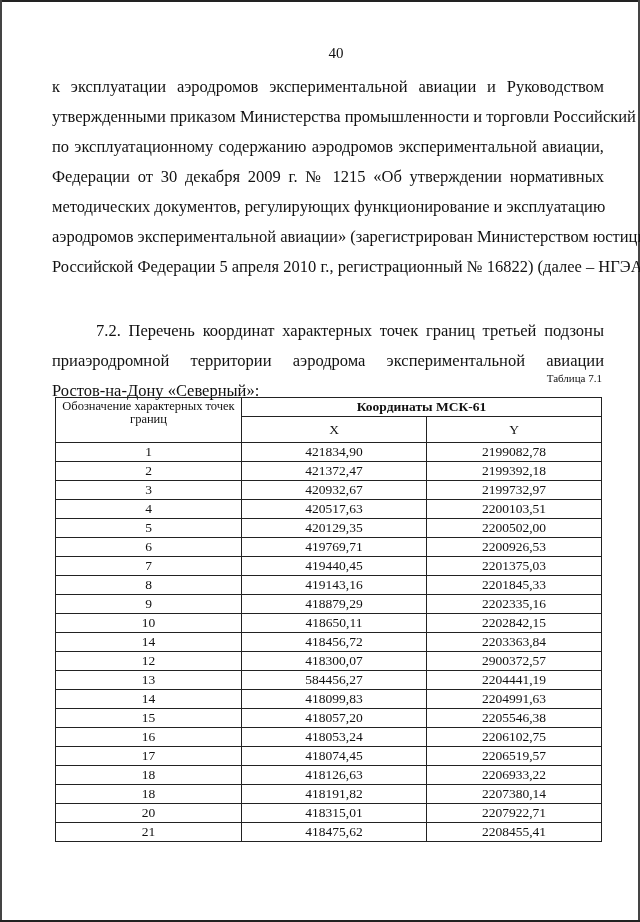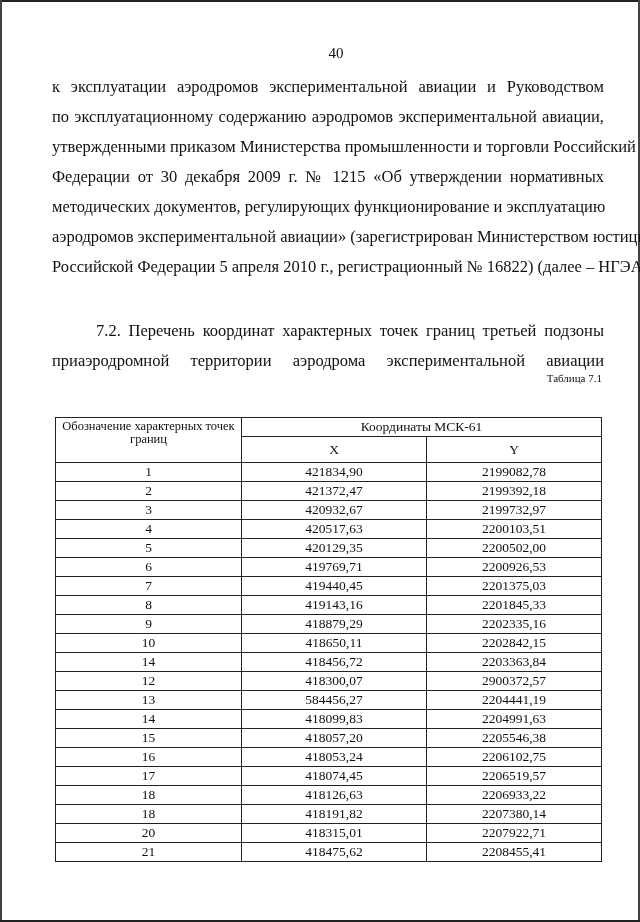--- a/index.html
+++ b/index.html
@@ -18,54 +18,55 @@
   .para .line { display: block; height: 30px; white-space: nowrap; }
   .para .line.j { text-align: justify; text-align-last: justify; }
   .p1 { top: 72px; }
   .p2 { top: 316px; }
   .indent { padding-left: 44px; }
 
   .table-caption { position: absolute; top: 372px; right: 38px; font-size: 11px; margin-left: 35px; }
 
   table.coords {
     position: absolute; left: 55px; top: 397px; width: 547px;
-    border-collapse: collapse; font-size: 13.5px; margin-top: 20px;
+    border-collapse: collapse; font-size: 13.5px;
   }
   table.coords td, table.coords th {
     border: 1px solid #222; text-align: center; padding: 0; font-weight: normal;
   }
   table.coords th.h-point { width: 185px; line-height: 13px; font-size: 12.5px; vertical-align: top; padding-top: 2px; }
-  table.coords th.h-group { height: 18px; }
+  table.coords th.h-group { height: 18px; font-weight: bold; }
   table.coords th.h-x, table.coords th.h-y { height: 25px; }
   table.coords td { height: 18px; line-height: 18px; }
   table.coords th.h-x { width: 184px; }
 </style>
 </head>
 <body>
 
 <div class="edge-top"></div>
 <div class="edge-left"></div>
 <div class="edge-right"></div>
 <div class="edge-bottom"></div>
 
 <div class="page-number">40</div>
 
 <div class="para p1">
   <span class="line j">к эксплуатации аэродромов экспериментальной авиации и Руководством</span>
+  <span class="line j">утвержденными приказом Министерства промышленности и торговли Российский</span>
   <span class="line j">по эксплуатационному содержанию аэродромов экспериментальной авиации,</span>
-  <span class="line j">утвержденными приказом Министерства промышленности и торговли Российский</span>
   <span class="line j">Федерации от 30 декабря 2009 г. № 1215 «Об утверждении нормативных</span>
   <span class="line j">методических документов, регулирующих функционирование и эксплуатацию</span>
   <span class="line j">аэродромов экспериментальной авиации» (зарегистрирован Министерством юстиции</span>
   <span class="line j">Российской Федерации 5 апреля 2010 г., регистрационный № 16822) (далее – НГЭА</span>
 </div>
 
 <div class="para p2">
   <span class="line j indent">7.2. Перечень координат характерных точек границ третьей подзоны</span>
   <span class="line j">приаэродромной территории аэродрома экспериментальной авиации</span>
+  <span class="line">Ростов-на-Дону «Северный»:</span>
 </div>
 
 <div class="table-caption">Таблица 7.1</div>
 
 <table class="coords">
   <thead>
     <tr>
       <th class="h-point" rowspan="2">Обозначение характерных точек границ</th>
       <th class="h-group" colspan="2">Координаты МСК-61</th>
     </tr>

